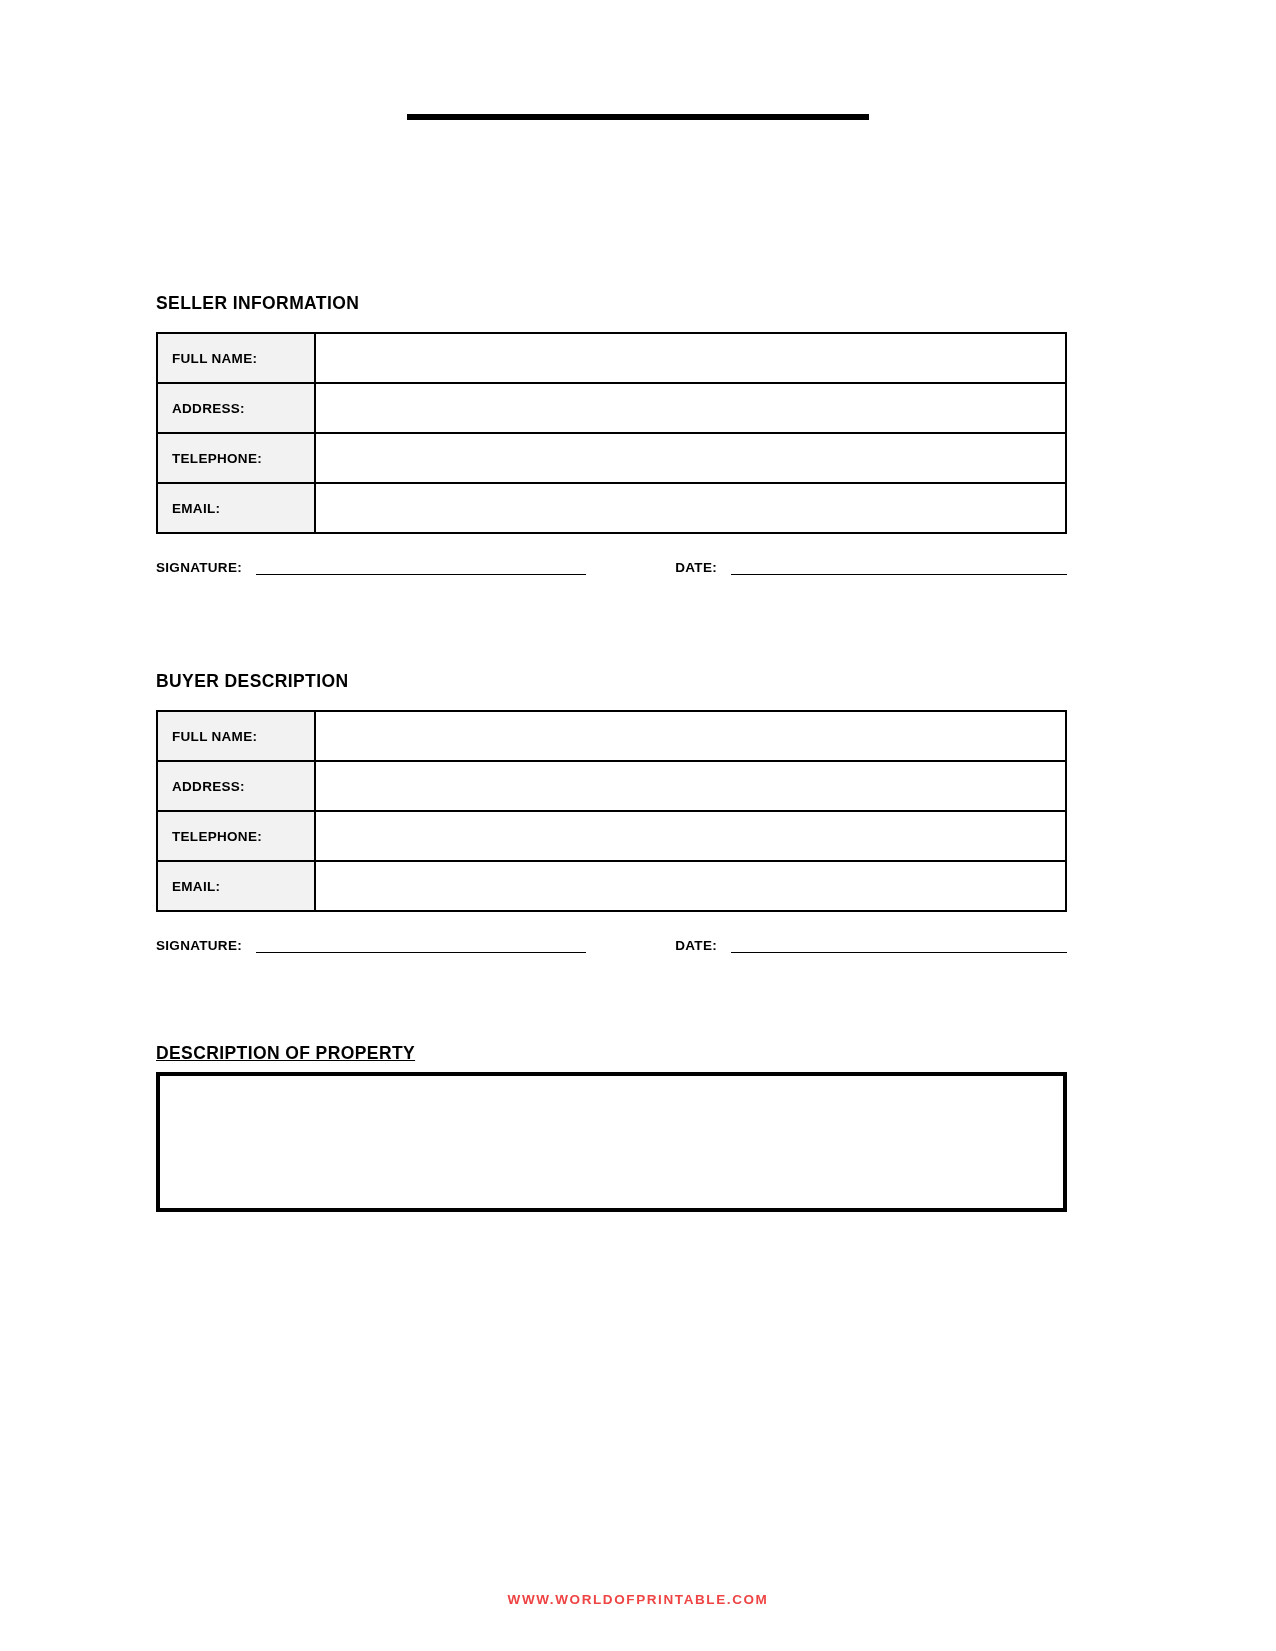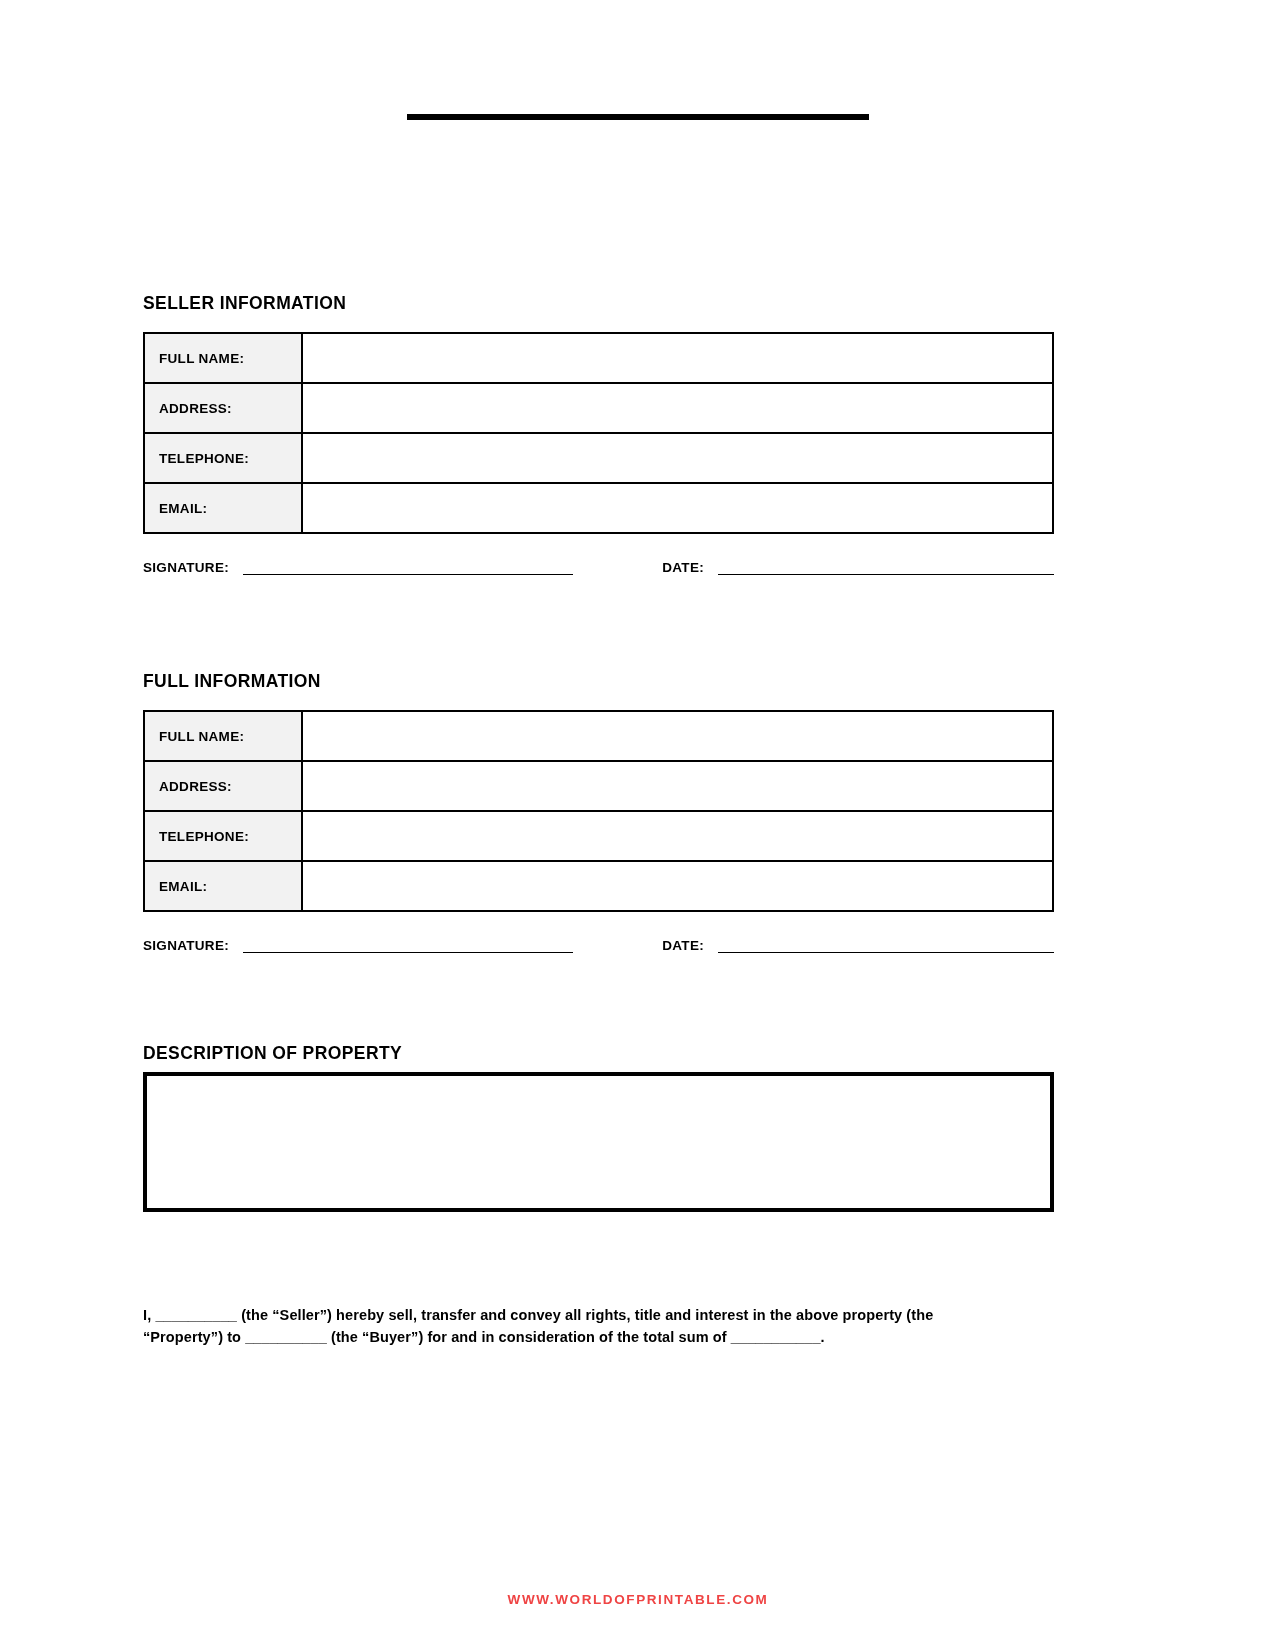--- a/index.html
+++ b/index.html
@@ -36,21 +36,21 @@
   .title-rule {
     width: 462px;
     height: 6px;
     background: #000000;
     margin: 22px auto 0 auto;
   }
 
   
   .content {
     position: absolute;
-    left: 143px;
+    left: 156px;
     width: 815px;
   }
 
   .section-heading {
     font-size: 17.5px;
     font-weight: bold;
     letter-spacing: 0.4px;
     margin: 0 0 18px 0;
   }
 
@@ -175,21 +175,21 @@
         <span class="sig-line"></span>
       </div>
       <div class="sig-group right">
         <span class="sig-label">DATE:</span>
         <span class="sig-line"></span>
       </div>
     </div>
   </div>
 
   <div class="content" style="top: 671px;">
-    <div class="section-heading">FULL INFORMATION</div>
+    <div class="section-heading">BUYER DESCRIPTION</div>
     <table class="info-table">
       <tbody>
         <tr>
           <td class="label">FULL NAME:</td>
           <td class="value"></td>
         </tr>
         <tr>
           <td class="label">ADDRESS:</td>
           <td class="value"></td>
         </tr>
@@ -210,23 +210,20 @@
         <span class="sig-line"></span>
       </div>
       <div class="sig-group right">
         <span class="sig-label">DATE:</span>
         <span class="sig-line"></span>
       </div>
     </div>
   </div>
 
   <div class="content" style="top: 1043px;">
-    <div class="section-heading" style="margin-bottom: 8px;">DESCRIPTION OF PROPERTY</div>
+    <div class="section-heading" style="margin-bottom: 8px; text-decoration: underline;">DESCRIPTION OF PROPERTY</div>
     <div class="desc-box"></div>
   </div>
 
-  <div class="content" style="top: 1289px;">
-    <p class="statement">I, __________ (the “Seller”) hereby sell, transfer and convey all rights, title and interest in the above property (the “Property”) to __________  (the “Buyer”) for and in consideration of the total sum of ___________.</p>
-  </div>
 
   <div class="footer">WWW.WORLDOFPRINTABLE.COM</div>
 
 </div>
 
 </body></html>

